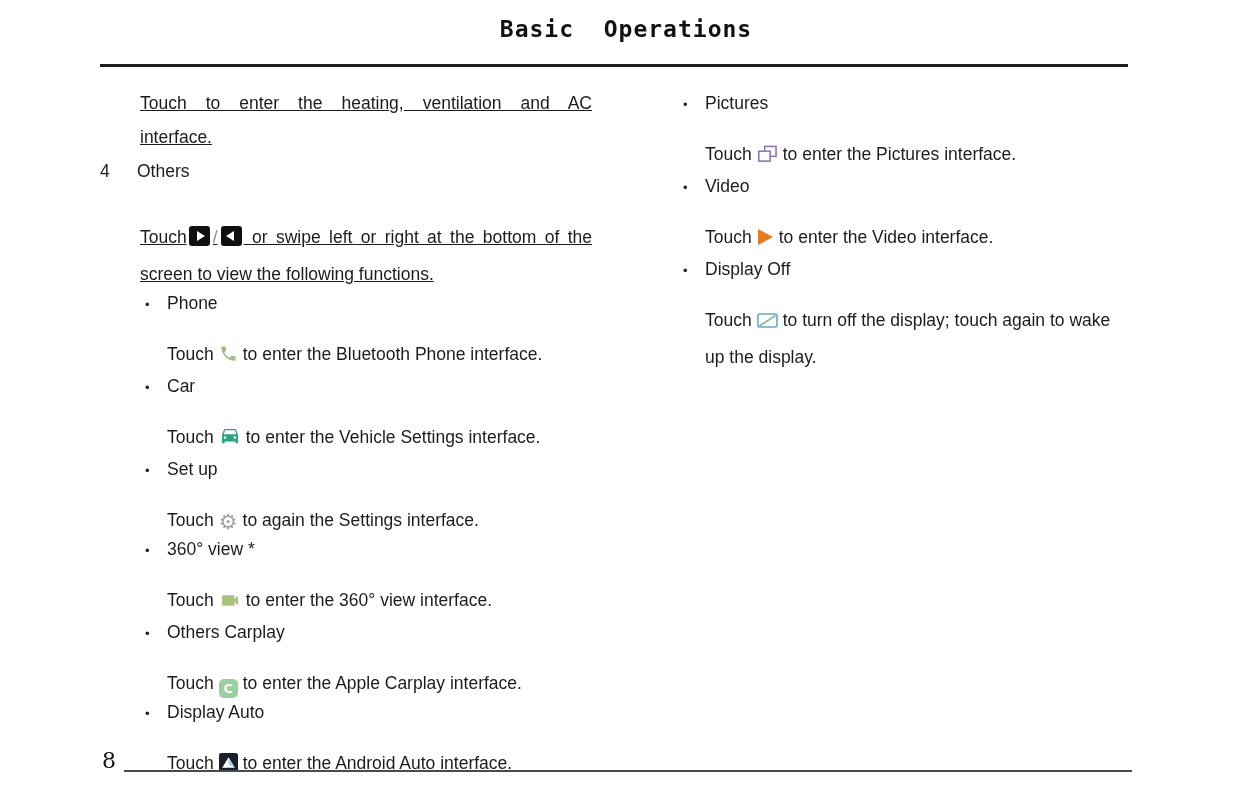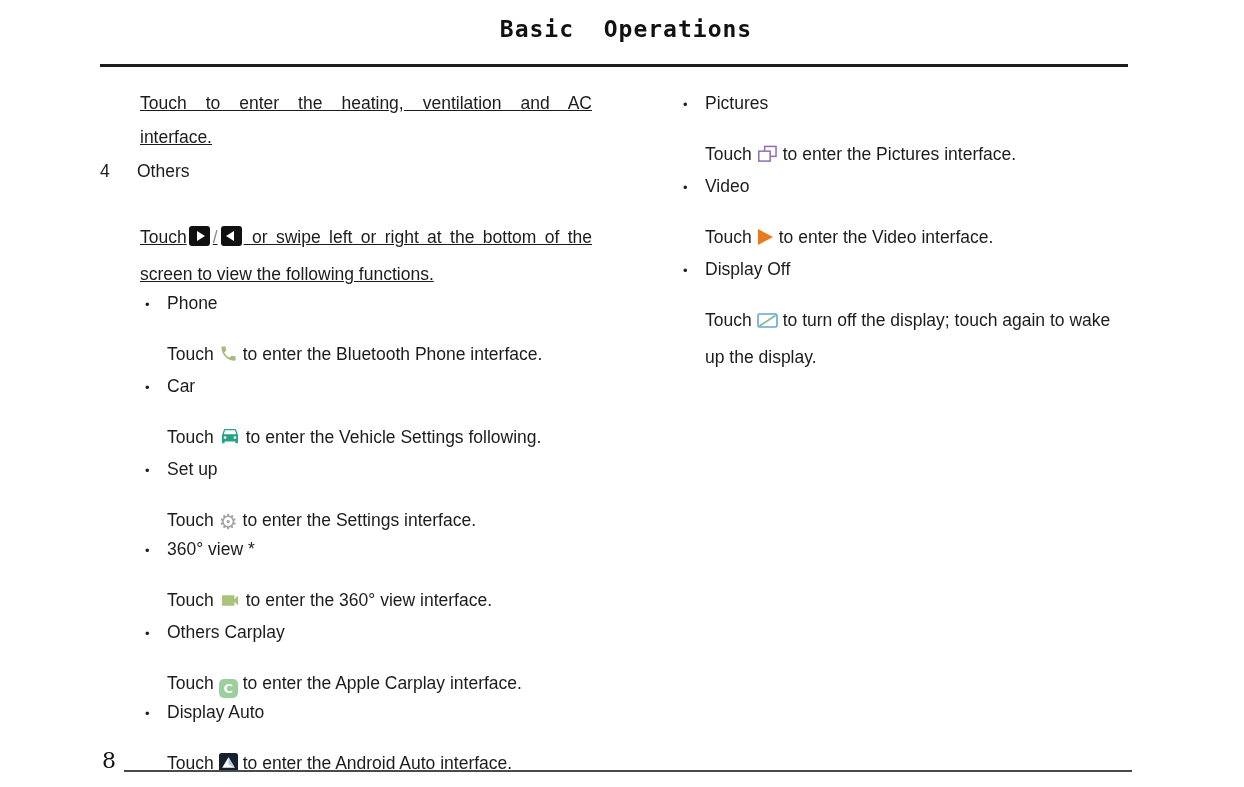--- a/index.html
+++ b/index.html
@@ -90,29 +90,29 @@
         </svg></span><span>to enter the Bluetooth Phone interface.</span>
   </div>
 
   <div class="bullet-row">
     <span class="dot">•</span>
     <span>Car</span>
   </div>
   <div class="instr">
     <span>Touch</span><span class="ic"><svg width="22" height="17" viewBox="0 0 24 19">
           <path fill="#29a185" d="M18.92 1.01C18.72.42 18.16 0 17.5 0h-11c-.66 0-1.21.42-1.42 1.01L3 7v8c0 .55.45 1 1 1h1c.55 0 1-.45 1-1v-1h12v1c0 .55.45 1 1 1h1c.55 0 1-.45 1-1V7l-2.08-5.99zM6.5 11c-.83 0-1.5-.67-1.5-1.5S5.67 8 6.5 8s1.5.67 1.5 1.5S7.33 11 6.5 11zm11 0c-.83 0-1.5-.67-1.5-1.5S16.67 8 17.5 8s1.5.67 1.5 1.5-.67 1.5-1.5 1.5zM5 6l1.5-4.5h11L19 6H5z"></path>
-        </svg></span><span>to enter the Vehicle Settings following.</span>
+        </svg></span><span>to enter the Vehicle Settings interface.</span>
   </div>
 
   <div class="bullet-row">
     <span class="dot">•</span>
     <span>Set up</span>
   </div>
   <div class="instr">
-    <span>Touch</span><span class="gear">⚙</span><span>to enter the Settings interface.</span>
+    <span>Touch</span><span class="gear">⚙</span><span>to again the Settings interface.</span>
   </div>
 
   <div class="bullet-row">
     <span class="dot">•</span>
     <span>360° view *</span>
   </div>
   <div class="instr">
     <span>Touch</span><span class="ic"><svg width="22" height="17" viewBox="0 0 24 19">
           <path fill="#a8c37c" d="M17 8V4.5c0-.55-.45-1-1-1H4c-.55 0-1 .45-1 1v10c0 .55.45 1 1 1h12c.55 0 1-.45 1-1V11l4 4V4l-4 4z"></path>
         </svg></span><span>to enter the 360° view interface.</span>

